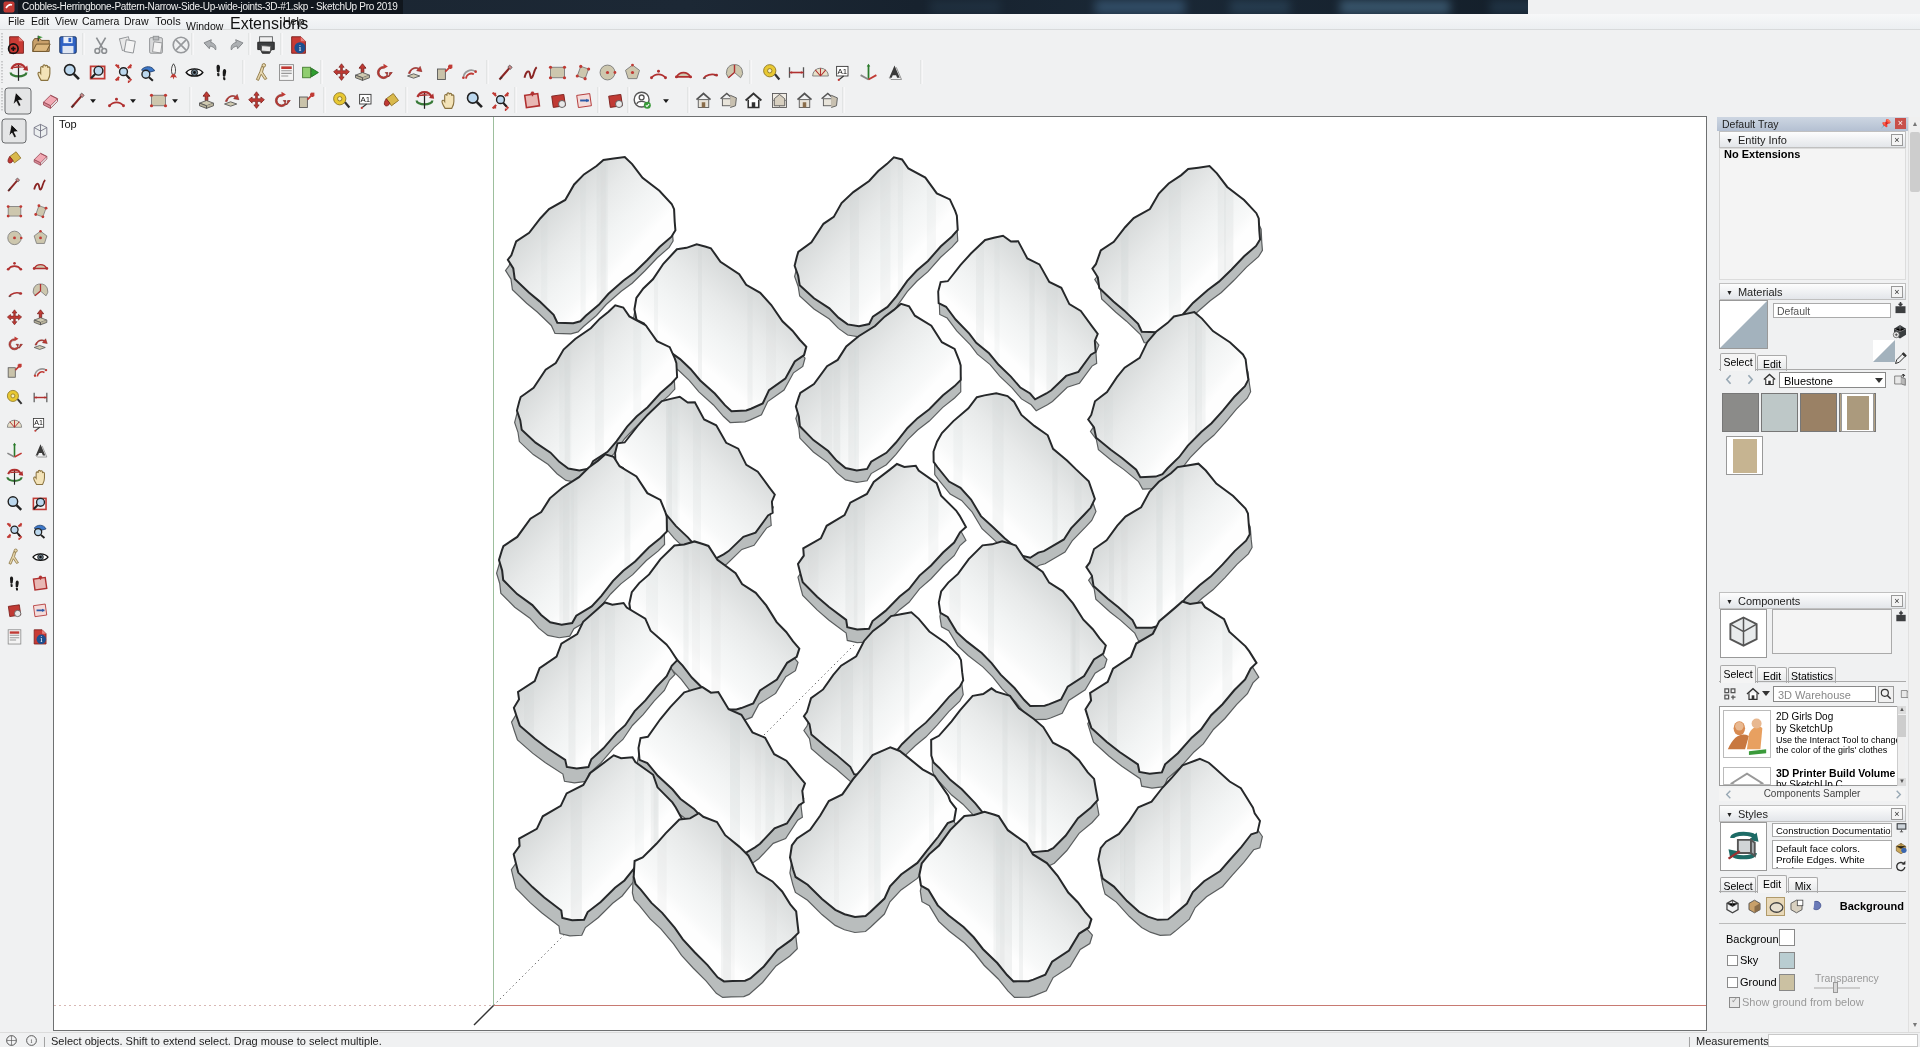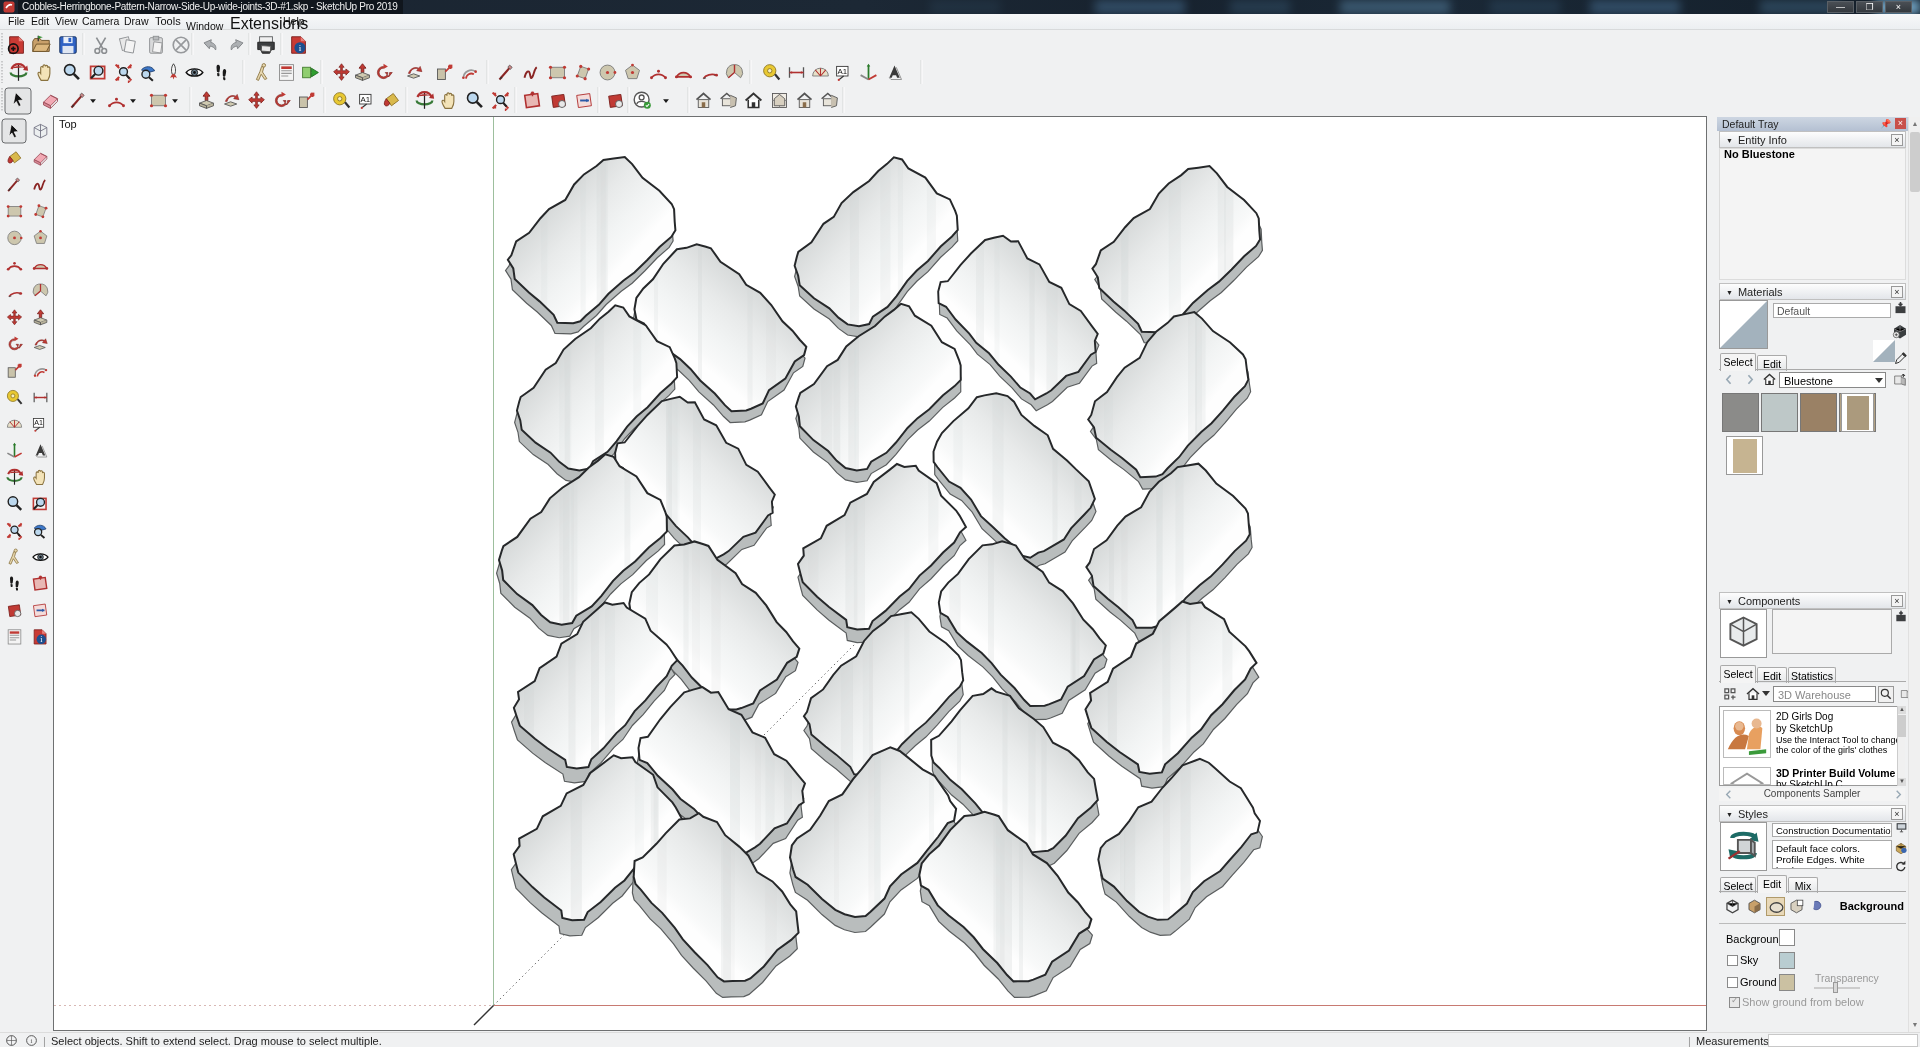--- a/index.html
+++ b/index.html
@@ -4,21 +4,21 @@
 body{width:1920px;height:1047px;overflow:hidden;font-family:"Liberation Sans",sans-serif;background:#f0f1f2;position:relative}
 .ic{position:absolute}
 .shdr{position:absolute;left:2px;width:187px;height:17px;background:linear-gradient(180deg,#fdfdfd,#e3e6ea);border:1px solid #c0c0c0;font-size:11px;padding:2px 0 0 6px;color:#222}
 .shdr .tri{font-size:7px;margin-right:5px;vertical-align:1px}
 .shdr .xbox{position:absolute;right:2px;top:2px;width:12px;height:12px;border:1px solid #999;background:#f4f4f4;font-size:9px;line-height:10px;text-align:center;color:#333}
 .tab{position:absolute;height:16px;background:linear-gradient(180deg,#fbfbfb,#e4e6e8);border:1px solid #aaa;border-bottom:none;font-size:10.5px;text-align:center;padding-top:2px;border-radius:2px 2px 0 0}
 .tab.on{height:18px;background:#f4f4f4;z-index:2}
 .field{position:absolute;background:#fff;border:1px solid #aaa;font-size:10.5px;padding:1px 0 0 3px}
 .cb{position:absolute;width:11px;height:11px;background:#fff;border:1px solid #8a8a8a}
 </style></head><body>
-<div style="position:absolute;left:0;top:0;width:1920px;height:14px;background:linear-gradient(90deg,#1a2430 0%,#1c2835 45%,#17222e 60%,#1a2836 75%,#141f2a 100%);overflow:hidden">
+<div style="position:absolute;left:0;top:0;width:1528px;height:14px;background:linear-gradient(90deg,#1a2430 0%,#1c2835 45%,#17222e 60%,#1a2836 75%,#141f2a 100%);overflow:hidden">
     <div style="position:absolute;left:1095px;top:0;width:90px;height:14px;background:#4a7499;opacity:0.50;filter:blur(5px)"></div>
     <div style="position:absolute;left:1230px;top:0;width:60px;height:14px;background:#3f6684;opacity:0.35;filter:blur(5px)"></div>
     <div style="position:absolute;left:1340px;top:0;width:110px;height:14px;background:#55809f;opacity:0.55;filter:blur(5px)"></div>
     <div style="position:absolute;left:1490px;top:0;width:70px;height:14px;background:#3a5f7d;opacity:0.30;filter:blur(5px)"></div>
     <div style="position:absolute;left:1590px;top:0;width:90px;height:14px;background:#4a7499;opacity:0.50;filter:blur(5px)"></div>
     <div style="position:absolute;left:1760px;top:0;width:80px;height:14px;background:#46708f;opacity:0.45;filter:blur(5px)"></div>
     <div style="position:absolute;left:1875px;top:0;width:45px;height:14px;background:#7fb6d9;opacity:0.90;filter:blur(5px)"></div>
     <div style="position:absolute;left:930px;top:0;width:70px;height:14px;background:#35536b;opacity:0.25;filter:blur(5px)"></div>
     <svg style="position:absolute;left:3px;top:1px" width="12" height="12" viewBox="0 0 24 24">
       <rect x="1" y="1" width="22" height="22" rx="4" fill="#c03a34"></rect>
@@ -915,21 +915,21 @@
           <line x1="55" y1="-110" x2="55" y2="110" stroke="#cdd2d2" stroke-width="11" opacity="0.13"></line>
         </g>
         <use href="#st1" transform="rotate(47.5) scale(1.00)" fill="none" stroke="#26282a" stroke-width="2"></use>
       </g>
       <text x="5" y="11" font-size="11" fill="#111">Top</text>
     </svg></div>
 <div style="position:absolute;left:1717px;top:117px;width:191px;height:915px;background:#f0f1f2">
     <div style="position:absolute;left:0;top:0;width:191px;height:14px;background:linear-gradient(180deg,#cdd6e2,#b4c0d2);font-size:10.5px;color:#222;padding:1px 0 0 5px">Default Tray<span style="position:absolute;right:16px;top:2px;font-size:9px">📌</span><span style="position:absolute;right:2px;top:1px;width:11px;height:11px;background:#c8504a;color:#fff;font-size:9px;text-align:center;line-height:11px">×</span></div>
     <div class="shdr" style="top:14px"><span class="tri">▼</span>Entity Info<span class="xbox">×</span></div>
     <div style="position:absolute;left:2px;right:2px;top:31px;height:132px;background:#f4f4f4;border:1px solid #dcdcdc"></div>
-    <div style="position:absolute;left:7px;top:31px;font-weight:bold;font-size:11px">No Bluestone</div>
+    <div style="position:absolute;left:7px;top:31px;font-weight:bold;font-size:11px">No Extensions</div>
     <div class="shdr" style="top:166px"><span class="tri">▼</span>Materials<span class="xbox">×</span></div>
     <div style="position:absolute;left:2px;top:183px;width:49px;height:49px;background:#fff;border:1px solid #999"><svg width="47" height="47">
         <path d="M0 0h47L0 47z" fill="#fff"></path>
         <path d="M47 0v47H0z" fill="#a3b2bd"></path>
       </svg></div>
     <div class="field" style="left:56px;top:186px;width:118px;height:15px;color:#555">Default</div>
     <svg class="ic" style="left:176px;top:183px" width="15" height="15" viewBox="0 0 24 24">
       <rect x="4" y="10" width="16" height="11" fill="#3c3e40"></rect>
       <path d="M12 3v5M9 6l3 3 3-3" stroke="#3c3e40" stroke-width="2.4" fill="none"></path>
     </svg>

